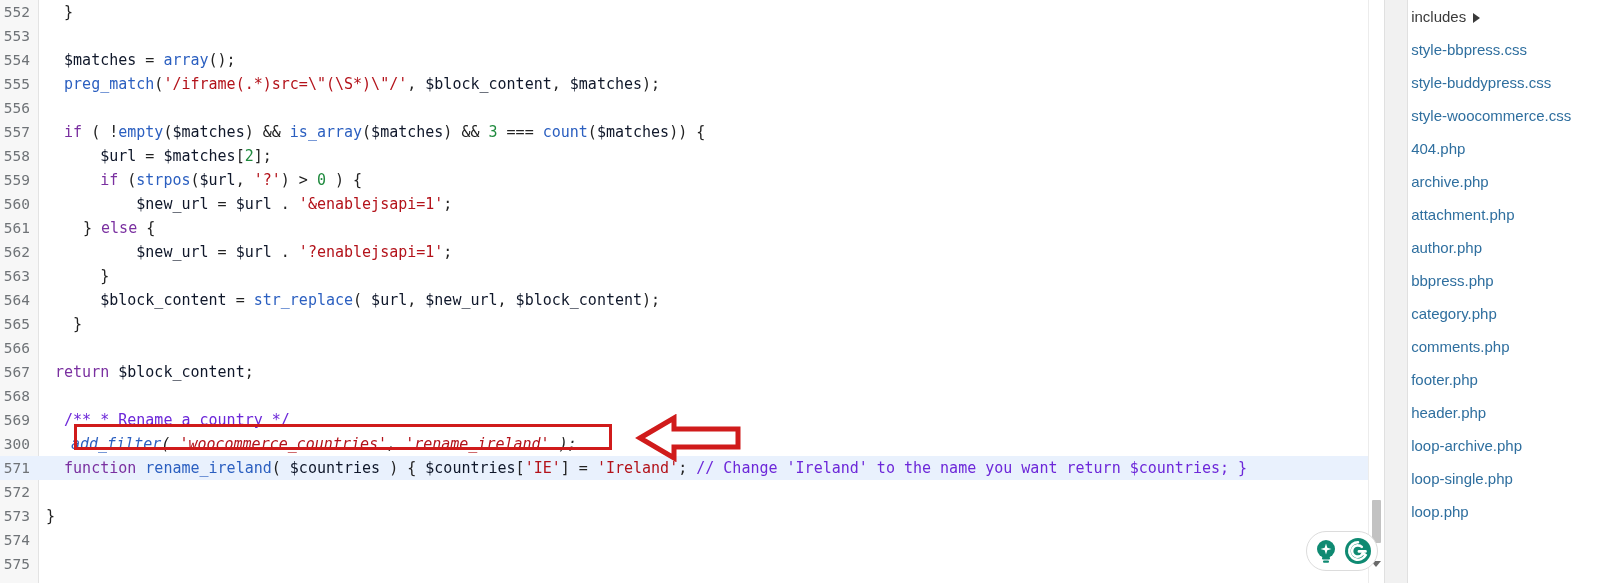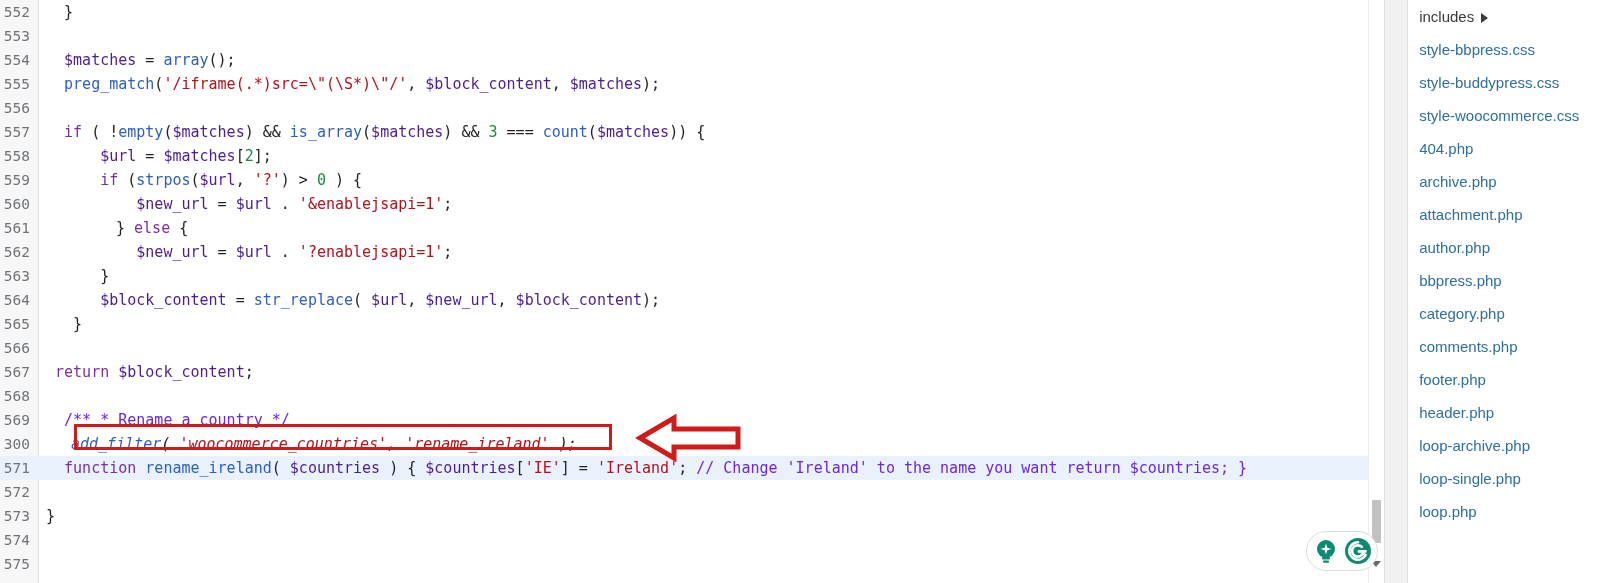--- a/index.html
+++ b/index.html
@@ -71,21 +71,21 @@
     left: 46px;
     top: 0;
     white-space: pre;
     color: #222222;
     z-index: 2;
   }
 
   
   .t-kw   { color: #7a30a0; }
   .t-fn   { color: #2b5fc0; }
-  .t-var  { color: #4c1d95; text-align: right; }
+  .t-var  { color: #0f172a; text-align: right; }
   .t-str  { color: #b3121a; }
   .t-num  { color: #1f8a3e; }
   .t-com  { color: #6d28d9; }
   .t-pln  { color: #222222; }
   .t-op   { color: #222222; }
 
   
   .redbox {
     position: absolute;
     left: 74px;
@@ -176,21 +176,21 @@
   .file-list {
     position: absolute;
     left: 22px;
     top: 0;
     width: 193px;
     height: 583px;
   }
   .file-item {
     height: 33px;
     line-height: 33px;
-    padding-left: 12px;
+    padding-left: 4px;
     font-size: 15px;
     color: #2f6f9f;
     white-space: nowrap;
     overflow: visible;
   }
   .file-item.folder { color: #3a3a3a; }
   .folder-caret {
     display: inline-block;
     margin-left: 7px;
     width: 0; height: 0;
@@ -211,21 +211,21 @@
     <div class="code-area" id="code-area">
         <div class="code-row"><span class="lineno">552</span><span class="code-text" style="left: 64.06px;"><span class="t-pln">}</span></span></div>
         <div class="code-row"><span class="lineno">553</span><span class="code-text" style="left: 46px;"></span></div>
         <div class="code-row"><span class="lineno">554</span><span class="code-text" style="left: 64.06px;"><span class="t-var">$matches</span><span class="t-op"> = </span><span class="t-fn">array</span><span class="t-pln">();</span></span></div>
         <div class="code-row"><span class="lineno">555</span><span class="code-text" style="left: 64.06px;"><span class="t-fn">preg_match</span><span class="t-pln">(</span><span class="t-str">'/iframe(.*)src=\"(\S*)\"/'</span><span class="t-pln">, </span><span class="t-var">$block_content</span><span class="t-pln">, </span><span class="t-var">$matches</span><span class="t-pln">);</span></span></div>
         <div class="code-row"><span class="lineno">556</span><span class="code-text" style="left: 46px;"></span></div>
         <div class="code-row"><span class="lineno">557</span><span class="code-text" style="left: 64.06px;"><span class="t-kw">if</span><span class="t-pln"> ( !</span><span class="t-fn">empty</span><span class="t-pln">(</span><span class="t-var">$matches</span><span class="t-pln">) &amp;&amp; </span><span class="t-fn">is_array</span><span class="t-pln">(</span><span class="t-var">$matches</span><span class="t-pln">) &amp;&amp; </span><span class="t-num">3</span><span class="t-pln"> === </span><span class="t-fn">count</span><span class="t-pln">(</span><span class="t-var">$matches</span><span class="t-pln">)) {</span></span></div>
         <div class="code-row"><span class="lineno">558</span><span class="code-text" style="left: 100.18px;"><span class="t-var">$url</span><span class="t-op"> = </span><span class="t-var">$matches</span><span class="t-pln">[</span><span class="t-num">2</span><span class="t-pln">];</span></span></div>
         <div class="code-row"><span class="lineno">559</span><span class="code-text" style="left: 100.18px;"><span class="t-kw">if</span><span class="t-pln"> (</span><span class="t-fn">strpos</span><span class="t-pln">(</span><span class="t-var">$url</span><span class="t-pln">, </span><span class="t-str">'?'</span><span class="t-pln">) &gt; </span><span class="t-num">0</span><span class="t-pln"> ) {</span></span></div>
         <div class="code-row"><span class="lineno">560</span><span class="code-text" style="left: 136.3px;"><span class="t-var">$new_url</span><span class="t-op"> = </span><span class="t-var">$url</span><span class="t-pln"> . </span><span class="t-str">'&amp;enablejsapi=1'</span><span class="t-pln">;</span></span></div>
-        <div class="code-row"><span class="lineno">561</span><span class="code-text" style="left: 116px;"><span class="t-pln">} </span><span class="t-kw">else</span><span class="t-pln"> {</span></span></div>
+        <div class="code-row"><span class="lineno">561</span><span class="code-text" style="left: 83px;"><span class="t-pln">} </span><span class="t-kw">else</span><span class="t-pln"> {</span></span></div>
         <div class="code-row"><span class="lineno">562</span><span class="code-text" style="left: 136.3px;"><span class="t-var">$new_url</span><span class="t-op"> = </span><span class="t-var">$url</span><span class="t-pln"> . </span><span class="t-str">'?enablejsapi=1'</span><span class="t-pln">;</span></span></div>
         <div class="code-row"><span class="lineno">563</span><span class="code-text" style="left: 100.18px;"><span class="t-pln">}</span></span></div>
         <div class="code-row"><span class="lineno">564</span><span class="code-text" style="left: 100.18px;"><span class="t-var">$block_content</span><span class="t-op"> = </span><span class="t-fn">str_replace</span><span class="t-pln">( </span><span class="t-var">$url</span><span class="t-pln">, </span><span class="t-var">$new_url</span><span class="t-pln">, </span><span class="t-var">$block_content</span><span class="t-pln">);</span></span></div>
         <div class="code-row"><span class="lineno">565</span><span class="code-text" style="left: 73.09px;"><span class="t-pln">}</span></span></div>
         <div class="code-row"><span class="lineno">566</span><span class="code-text" style="left: 46px;"></span></div>
         <div class="code-row"><span class="lineno">567</span><span class="code-text" style="left: 55.03px;"><span class="t-kw">return</span><span class="t-pln"> </span><span class="t-var">$block_content</span><span class="t-pln">;</span></span></div>
         <div class="code-row"><span class="lineno">568</span><span class="code-text" style="left: 46px;"></span></div>
         <div class="code-row"><span class="lineno">569</span><span class="code-text" style="left: 64.06px;"><span class="t-com">/** * Rename a country */</span></span></div>
         <div class="code-row"><span class="lineno">300</span><span class="code-text" style="left: 71px; font-style: italic;"><span class="t-fn">add_filter</span><span class="t-pln">( </span><span class="t-str">'woocommerce_countries'</span><span class="t-pln">, </span><span class="t-str">'rename_ireland'</span><span class="t-pln"> );</span></span></div>
         <div class="code-row hl"><span class="lineno">571</span><span class="code-text" style="left: 64.06px;"><span class="t-kw">function</span><span class="t-pln"> </span><span class="t-fn">rename_ireland</span><span class="t-pln">( </span><span class="t-var">$countries</span><span class="t-pln"> ) { </span><span class="t-var">$countries</span><span class="t-pln">[</span><span class="t-str">'IE'</span><span class="t-pln">] = </span><span class="t-str">'Ireland'</span><span class="t-pln">; </span><span class="t-com">// Change 'Ireland' to the name you want return $countries; }</span></span></div>

